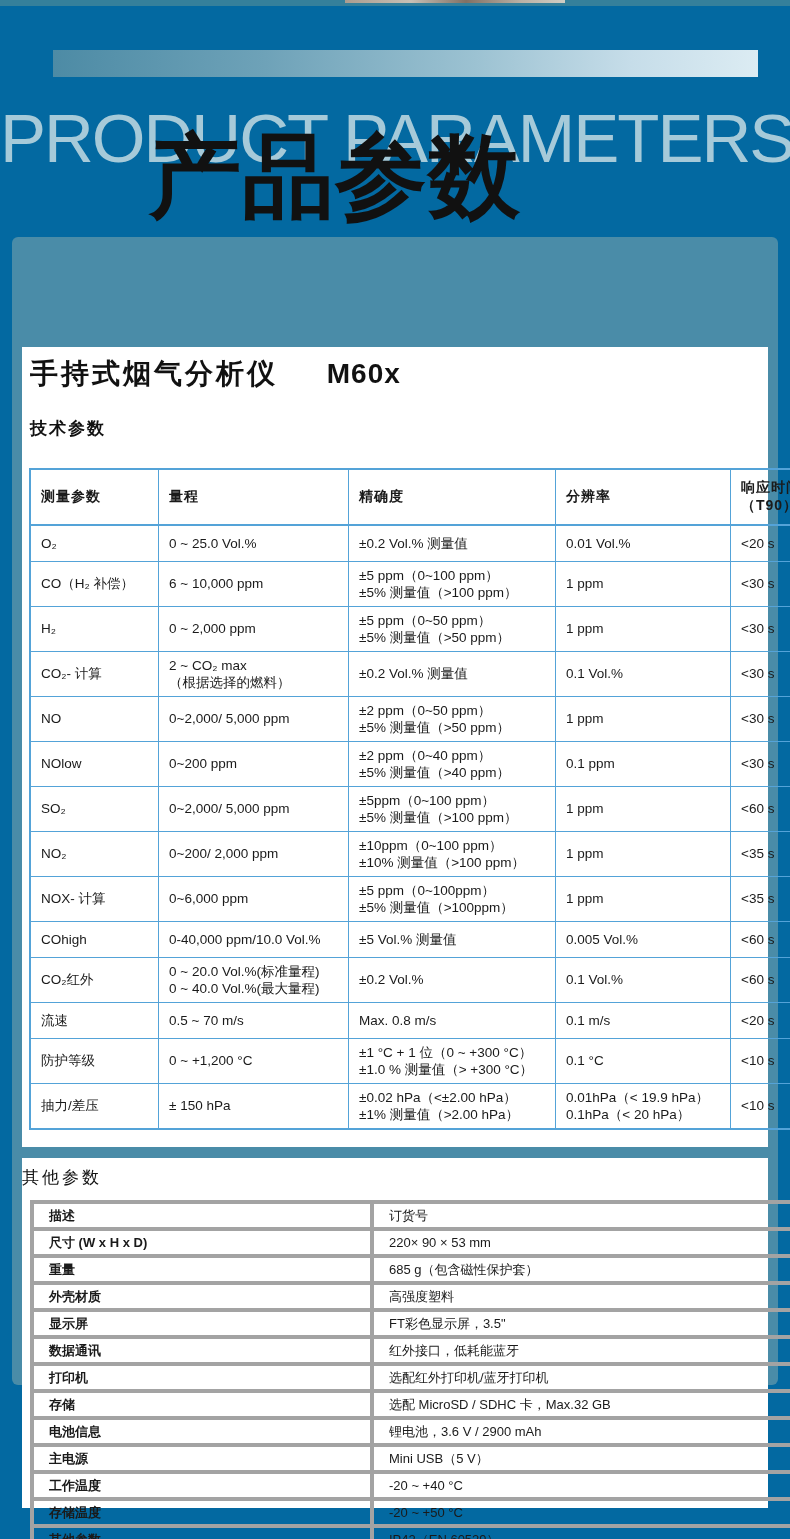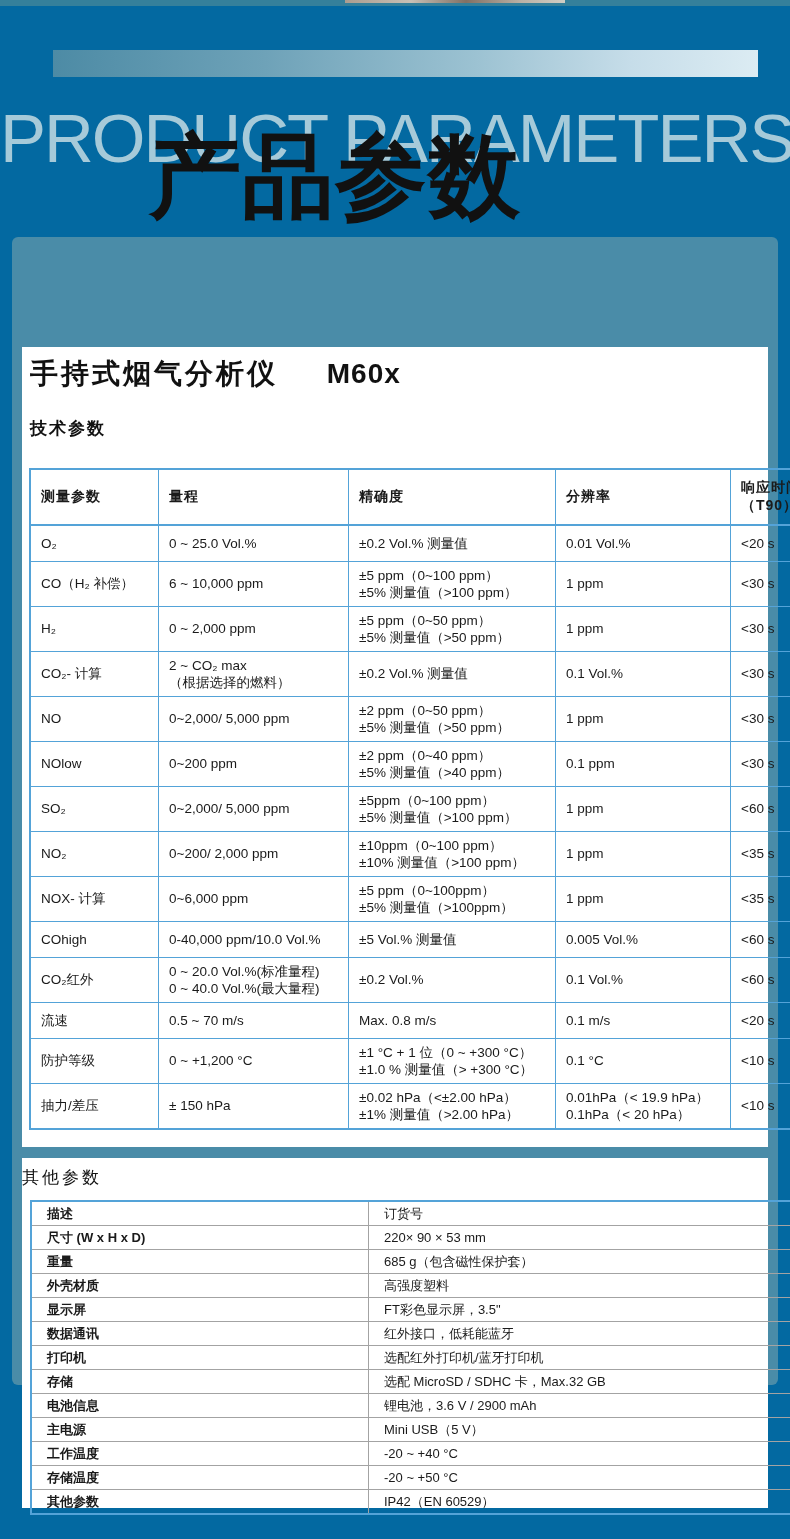--- a/index.html
+++ b/index.html
@@ -36,21 +36,21 @@
 
   table{border-collapse:collapse;table-layout:fixed;color:#1a1a1a;}
   .t1{width:723px;margin:29px 0 0 7px;border:2px solid #54a3d8;font-size:13.5px;}
   .t1 th{border:1px solid #54a3d8;border-bottom:2px solid #54a3d8;text-align:left;
     font-size:14px;font-weight:bold;padding:9px 10px;letter-spacing:1px;}
   .t1 td{border:1px solid #54a3d8;padding:5px 10px;line-height:17px;vertical-align:middle;white-space:pre-line;}
   .t1 tr{height:36px;}
   .t1 .c0{width:107px;} .t1 .c1{width:169px;} .t1 .c2{width:186px;} .t1 .c3{width:154px;} .t1 .c4{width:107px;}
 
   .t2{width:727px;margin:12px 0 0 8px;border:2px solid #54a3d8;font-size:13px;}
-  .t2 td{border:1px solid #a3a3a3;padding:3px 6px 3px 15px;line-height:17px;vertical-align:middle;white-space:pre-line;}
+  .t2 td{border:4px solid #a3a3a3;padding:3px 6px 3px 15px;line-height:17px;vertical-align:middle;white-space:pre-line;}
   .t2 tr{height:23px;}
   .t2 .k{width:315px;font-weight:bold;}
   .t2 .v{width:412px;}
 </style>
 </head>
 <body>
 
 <div class="page">
 
   <div class="top-strip">

